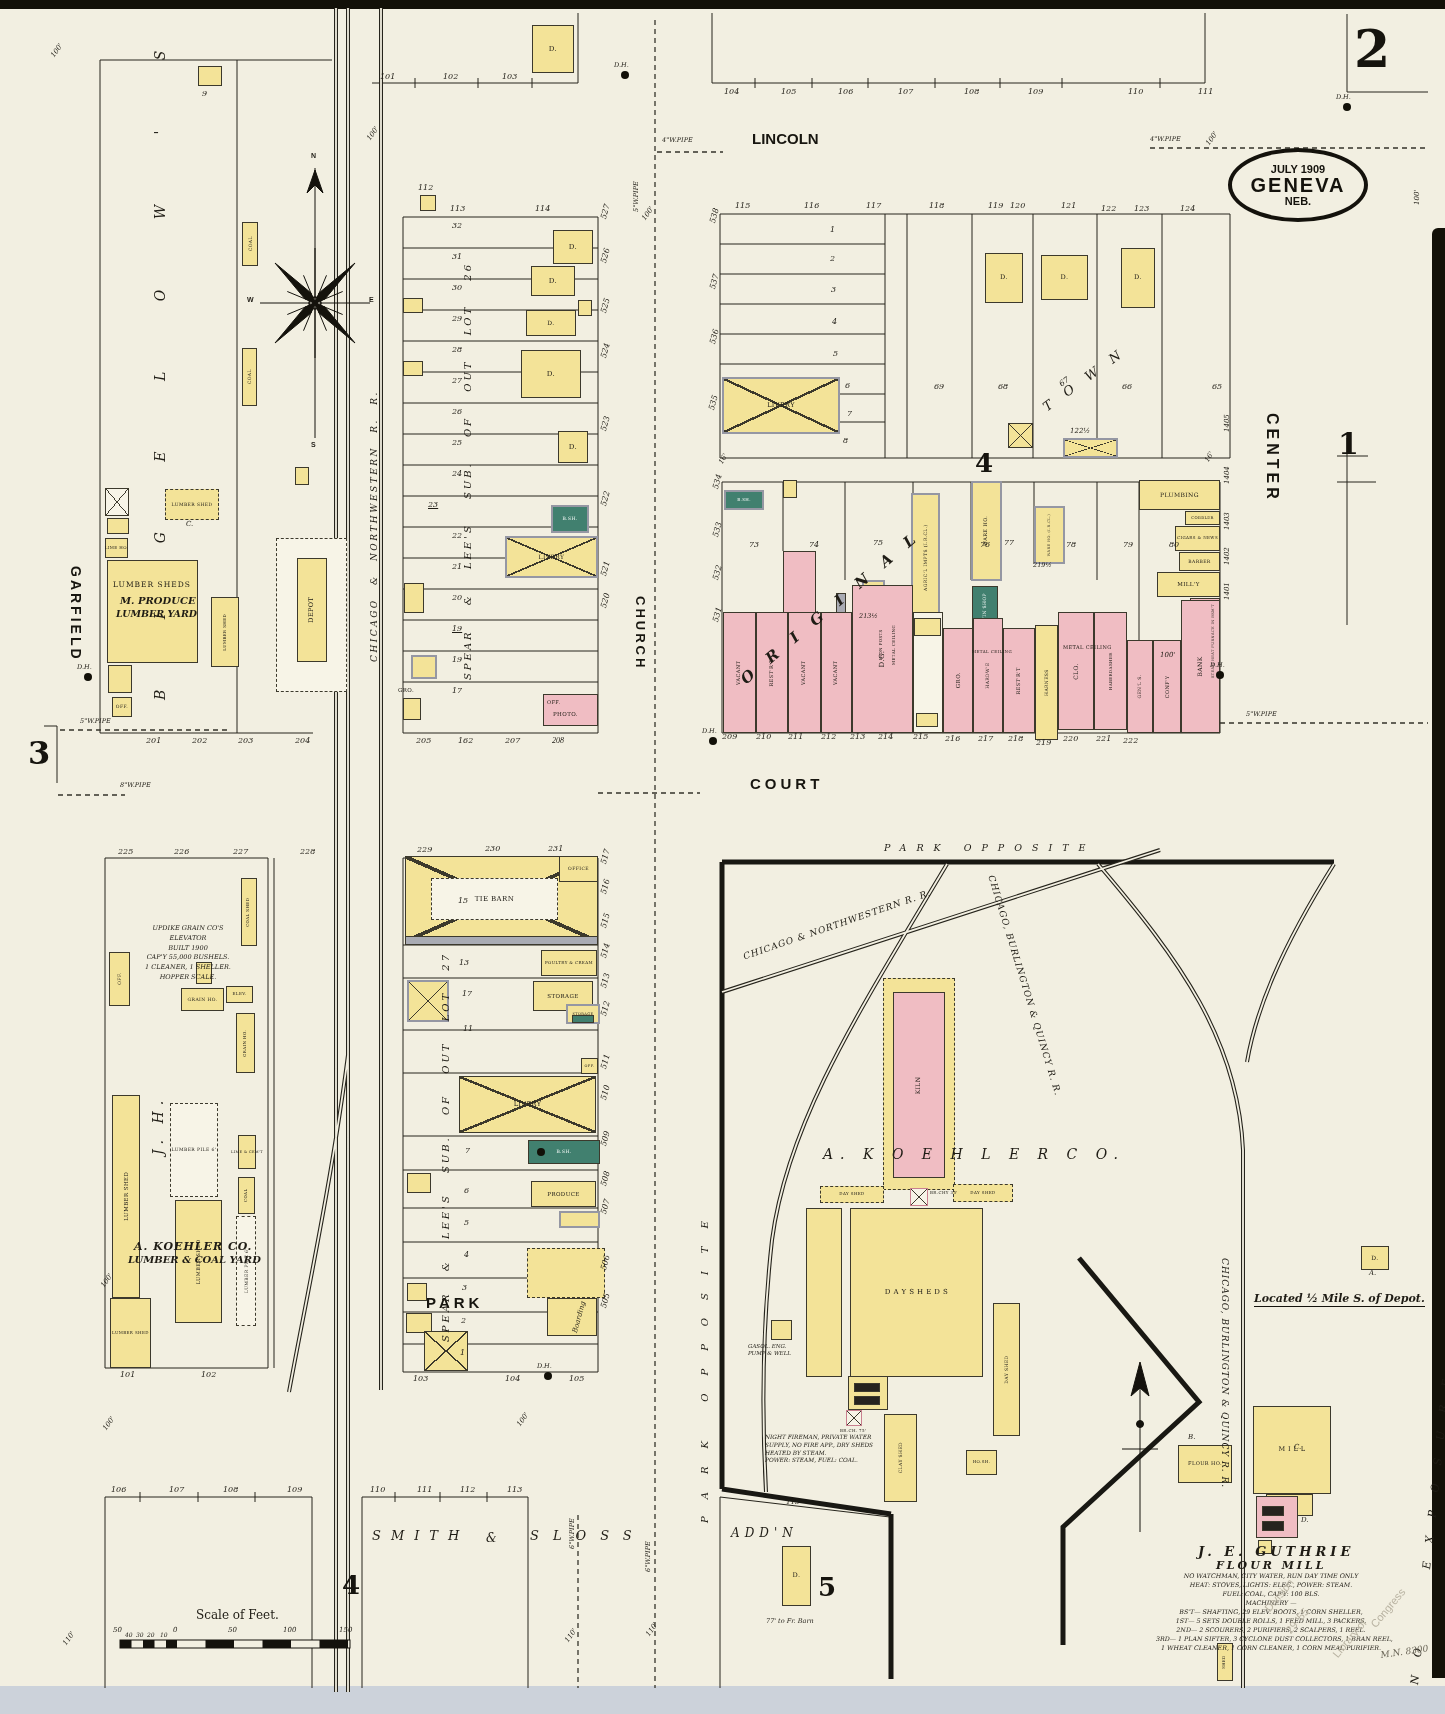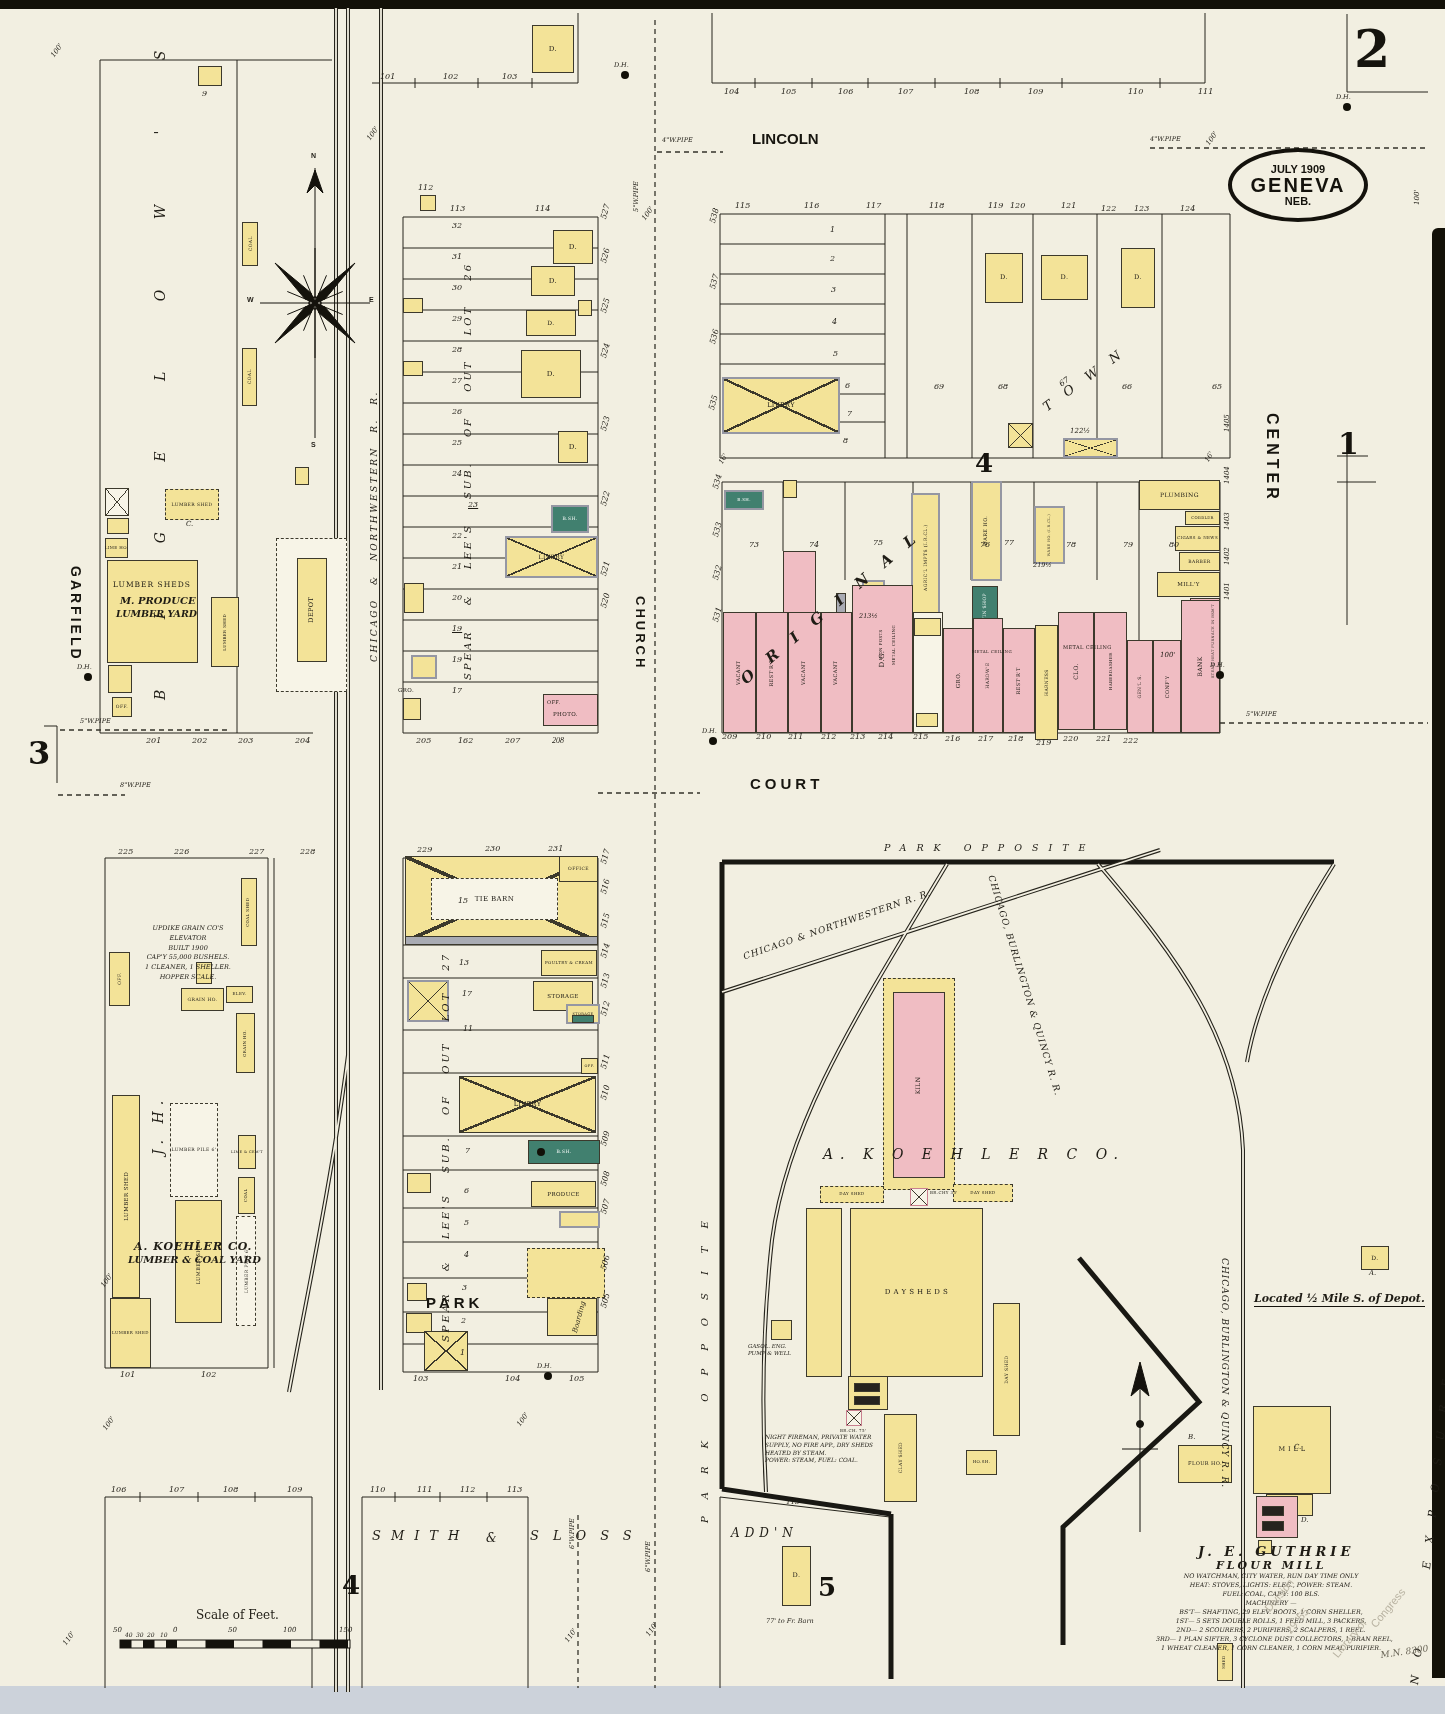--- a/index.html
+++ b/index.html
@@ -482,21 +482,21 @@
       <div class="abs a-n" style="left: 1224px; top: 600px; font-size: 7px; transform: rotate(-90deg);">1401</div>
       <div class="abs a-n" style="left: 452px; top: 222px;">32</div>
       <div class="abs a-n" style="left: 452px; top: 253px;">31</div>
       <div class="abs a-n" style="left: 452px; top: 284px;">30</div>
       <div class="abs a-n" style="left: 452px; top: 315px;">29</div>
       <div class="abs a-n" style="left: 452px; top: 346px;">28</div>
       <div class="abs a-n" style="left: 452px; top: 377px;">27</div>
       <div class="abs a-n" style="left: 452px; top: 408px;">26</div>
       <div class="abs a-n" style="left: 452px; top: 439px;">25</div>
       <div class="abs a-n" style="left: 452px; top: 470px;">24</div>
-      <div class="abs a-n" style="left: 468px; top: 501px; text-decoration: underline;">23</div>
+      <div class="abs a-n" style="left: 428px; top: 501px; text-decoration: underline;">23</div>
       <div class="abs a-n" style="left: 452px; top: 532px;">22</div>
       <div class="abs a-n" style="left: 452px; top: 563px;">21</div>
       <div class="abs a-n" style="left: 452px; top: 594px;">20</div>
       <div class="abs a-n" style="left: 452px; top: 625px; text-decoration: underline;">19</div>
       <div class="abs a-n" style="left: 452px; top: 656px;">19</div>
       <div class="abs a-n" style="left: 452px; top: 687px;">17</div>
       <div class="abs a-n" style="left: 600px; top: 218px; transform: rotate(-75deg);">527</div>
       <div class="abs a-n" style="left: 600px; top: 262px; transform: rotate(-75deg);">526</div>
       <div class="abs a-n" style="left: 600px; top: 312px; transform: rotate(-75deg);">525</div>
       <div class="abs a-n" style="left: 600px; top: 357px; transform: rotate(-75deg);">524</div>
@@ -507,21 +507,21 @@
       <div class="abs a-n" style="left: 416px; top: 737px;">205</div>
       <div class="abs a-n" style="left: 458px; top: 737px;">162</div>
       <div class="abs a-n" style="left: 505px; top: 737px;">207</div>
       <div class="abs a-n" style="left: 552px; top: 737px; font-family: Liberation Serif, serif;">208</div>
       <div class="abs a-n" style="left: 146px; top: 737px;">201</div>
       <div class="abs a-n" style="left: 192px; top: 737px;">202</div>
       <div class="abs a-n" style="left: 238px; top: 737px;">203</div>
       <div class="abs a-n" style="left: 295px; top: 737px;">204</div>
       <div class="abs a-n" style="left: 118px; top: 848px;">225</div>
       <div class="abs a-n" style="left: 174px; top: 848px;">226</div>
-      <div class="abs a-n" style="left: 233px; top: 848px; margin-left: 16px;">227</div>
+      <div class="abs a-n" style="left: 233px; top: 848px;">227</div>
       <div class="abs a-n" style="left: 300px; top: 848px;">228</div>
       <div class="abs a-n" style="left: 120px; top: 1371px;">101</div>
       <div class="abs a-n" style="left: 201px; top: 1371px;">102</div>
       <div class="abs a-n" style="left: 417px; top: 846px;">229</div>
       <div class="abs a-n" style="left: 485px; top: 845px;">230</div>
       <div class="abs a-n" style="left: 548px; top: 845px;">231</div>
       <div class="abs a-n" style="left: 600px; top: 863px; transform: rotate(-75deg);">517</div>
       <div class="abs a-n" style="left: 600px; top: 893px; transform: rotate(-75deg);">516</div>
       <div class="abs a-n" style="left: 600px; top: 927px; transform: rotate(-75deg);">515</div>
       <div class="abs a-n" style="left: 600px; top: 957px; transform: rotate(-75deg);">514</div>

